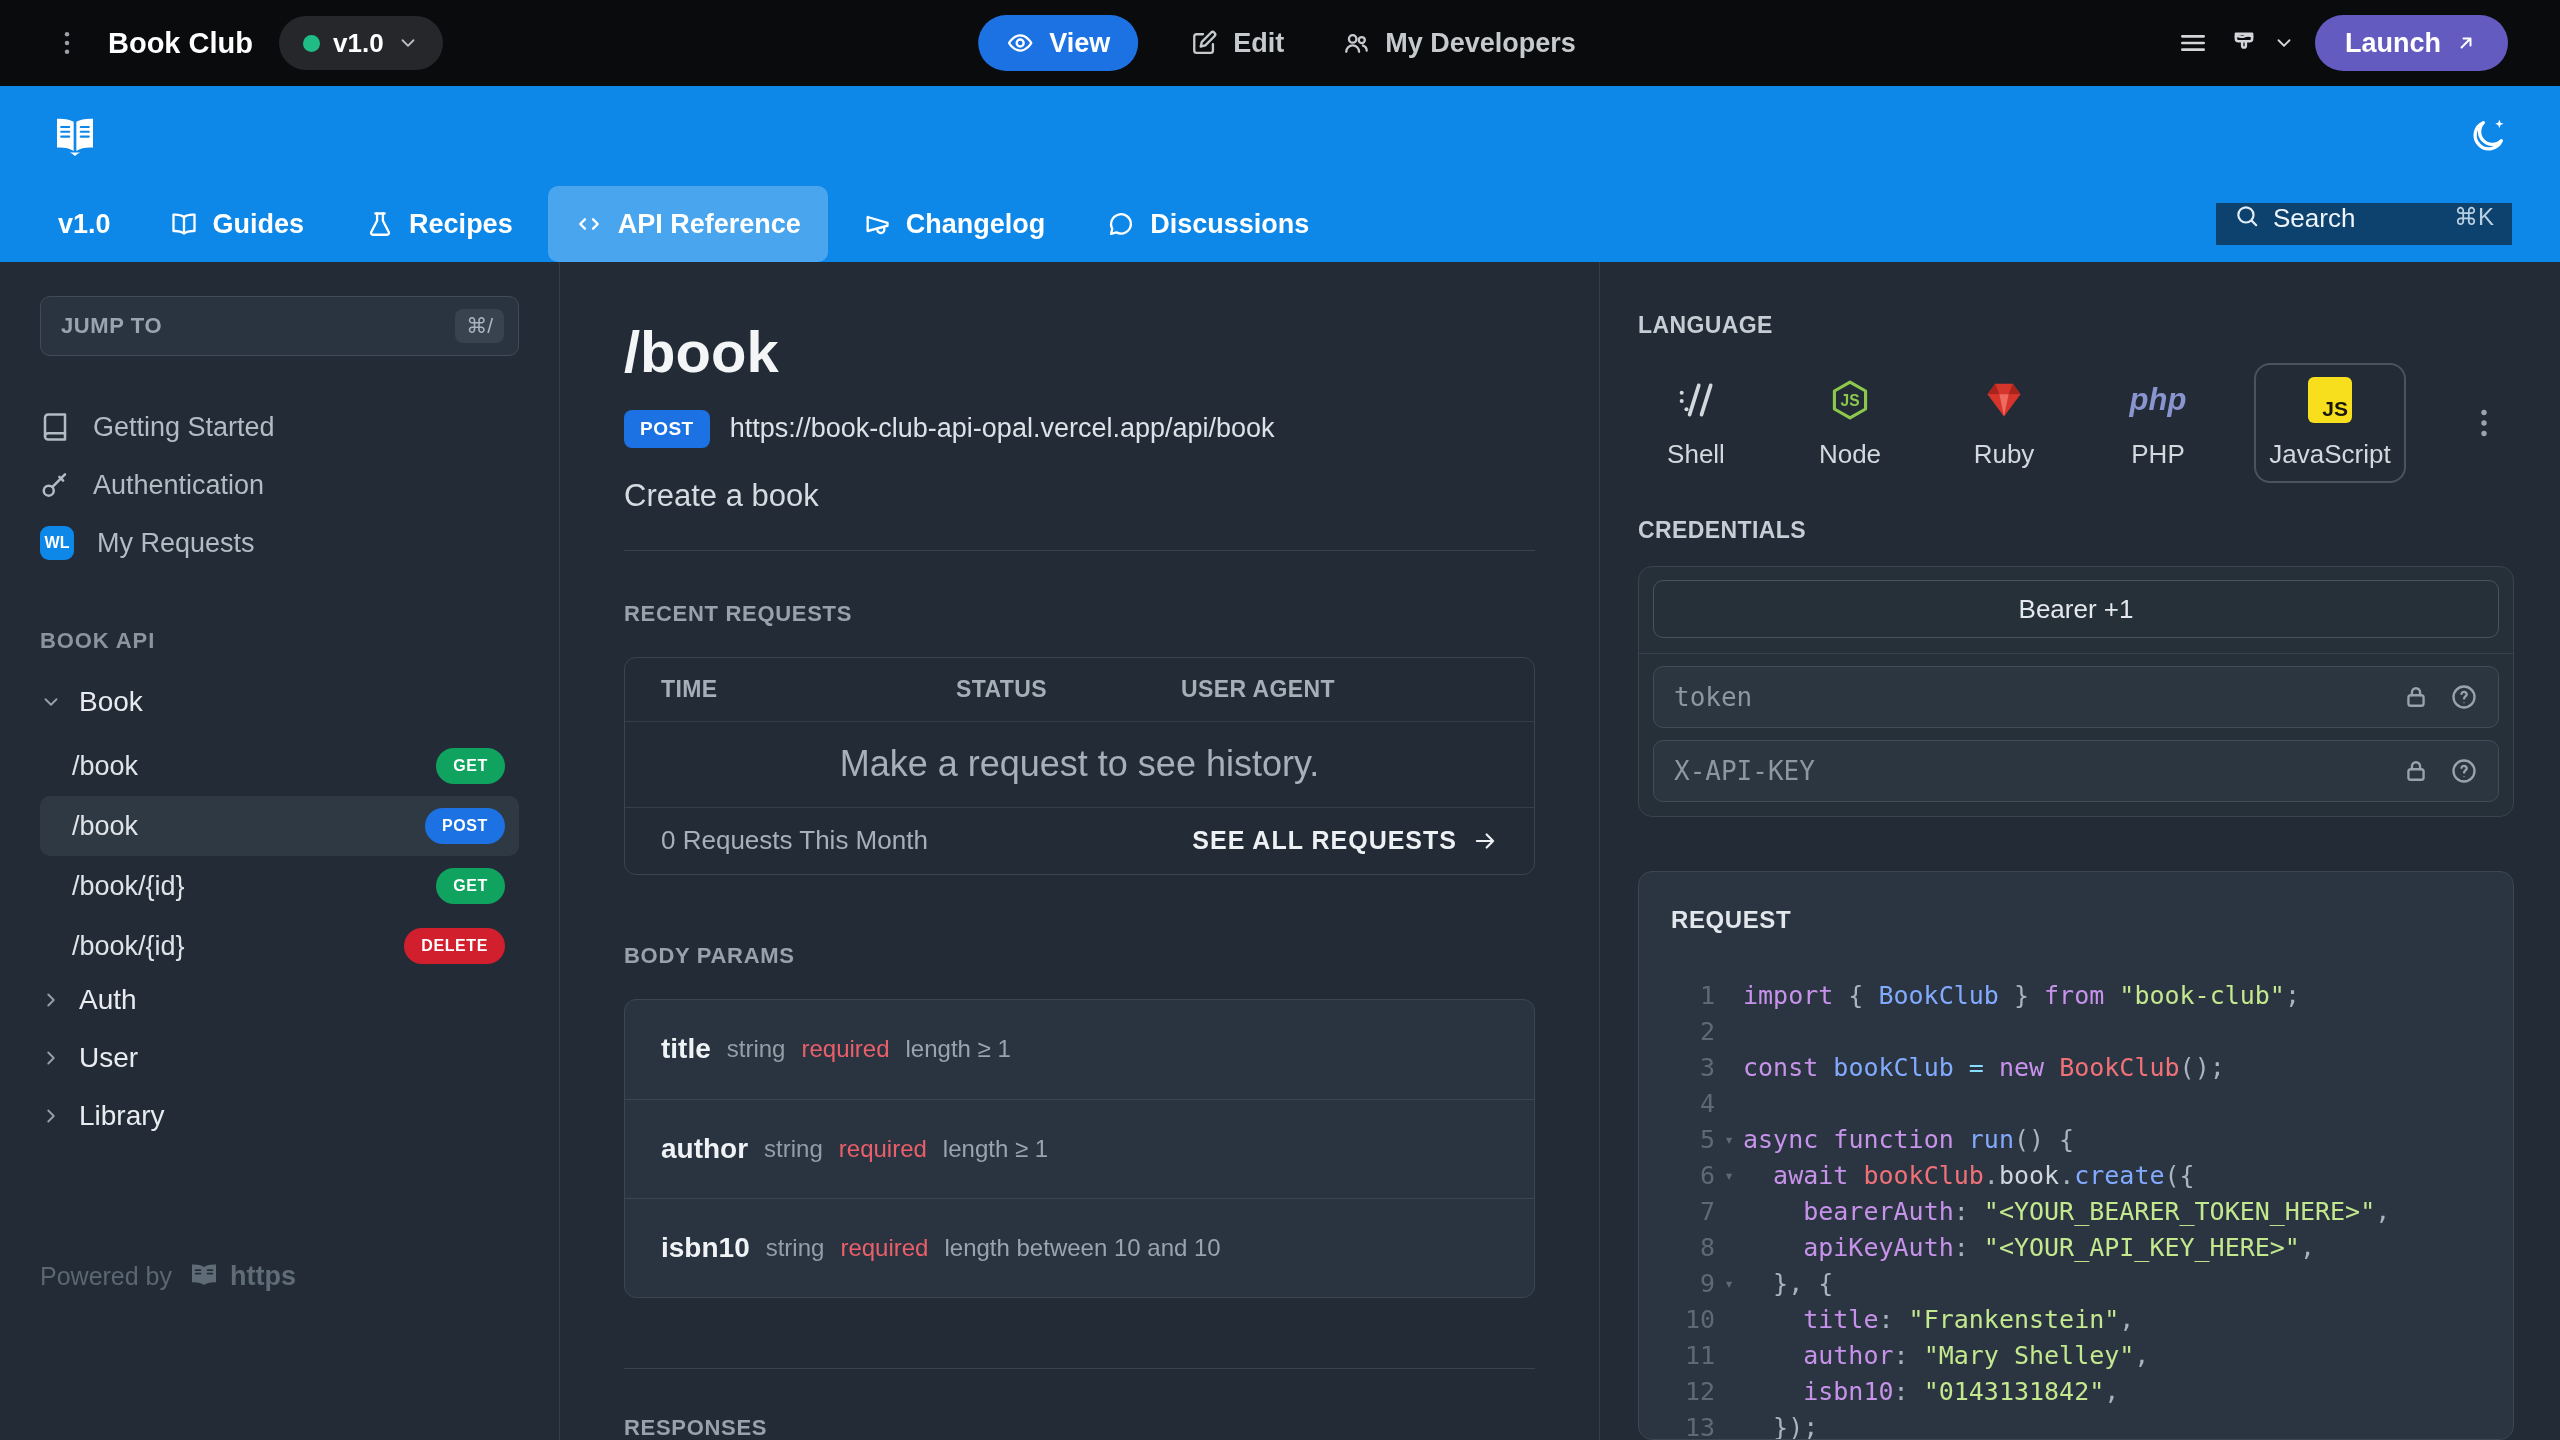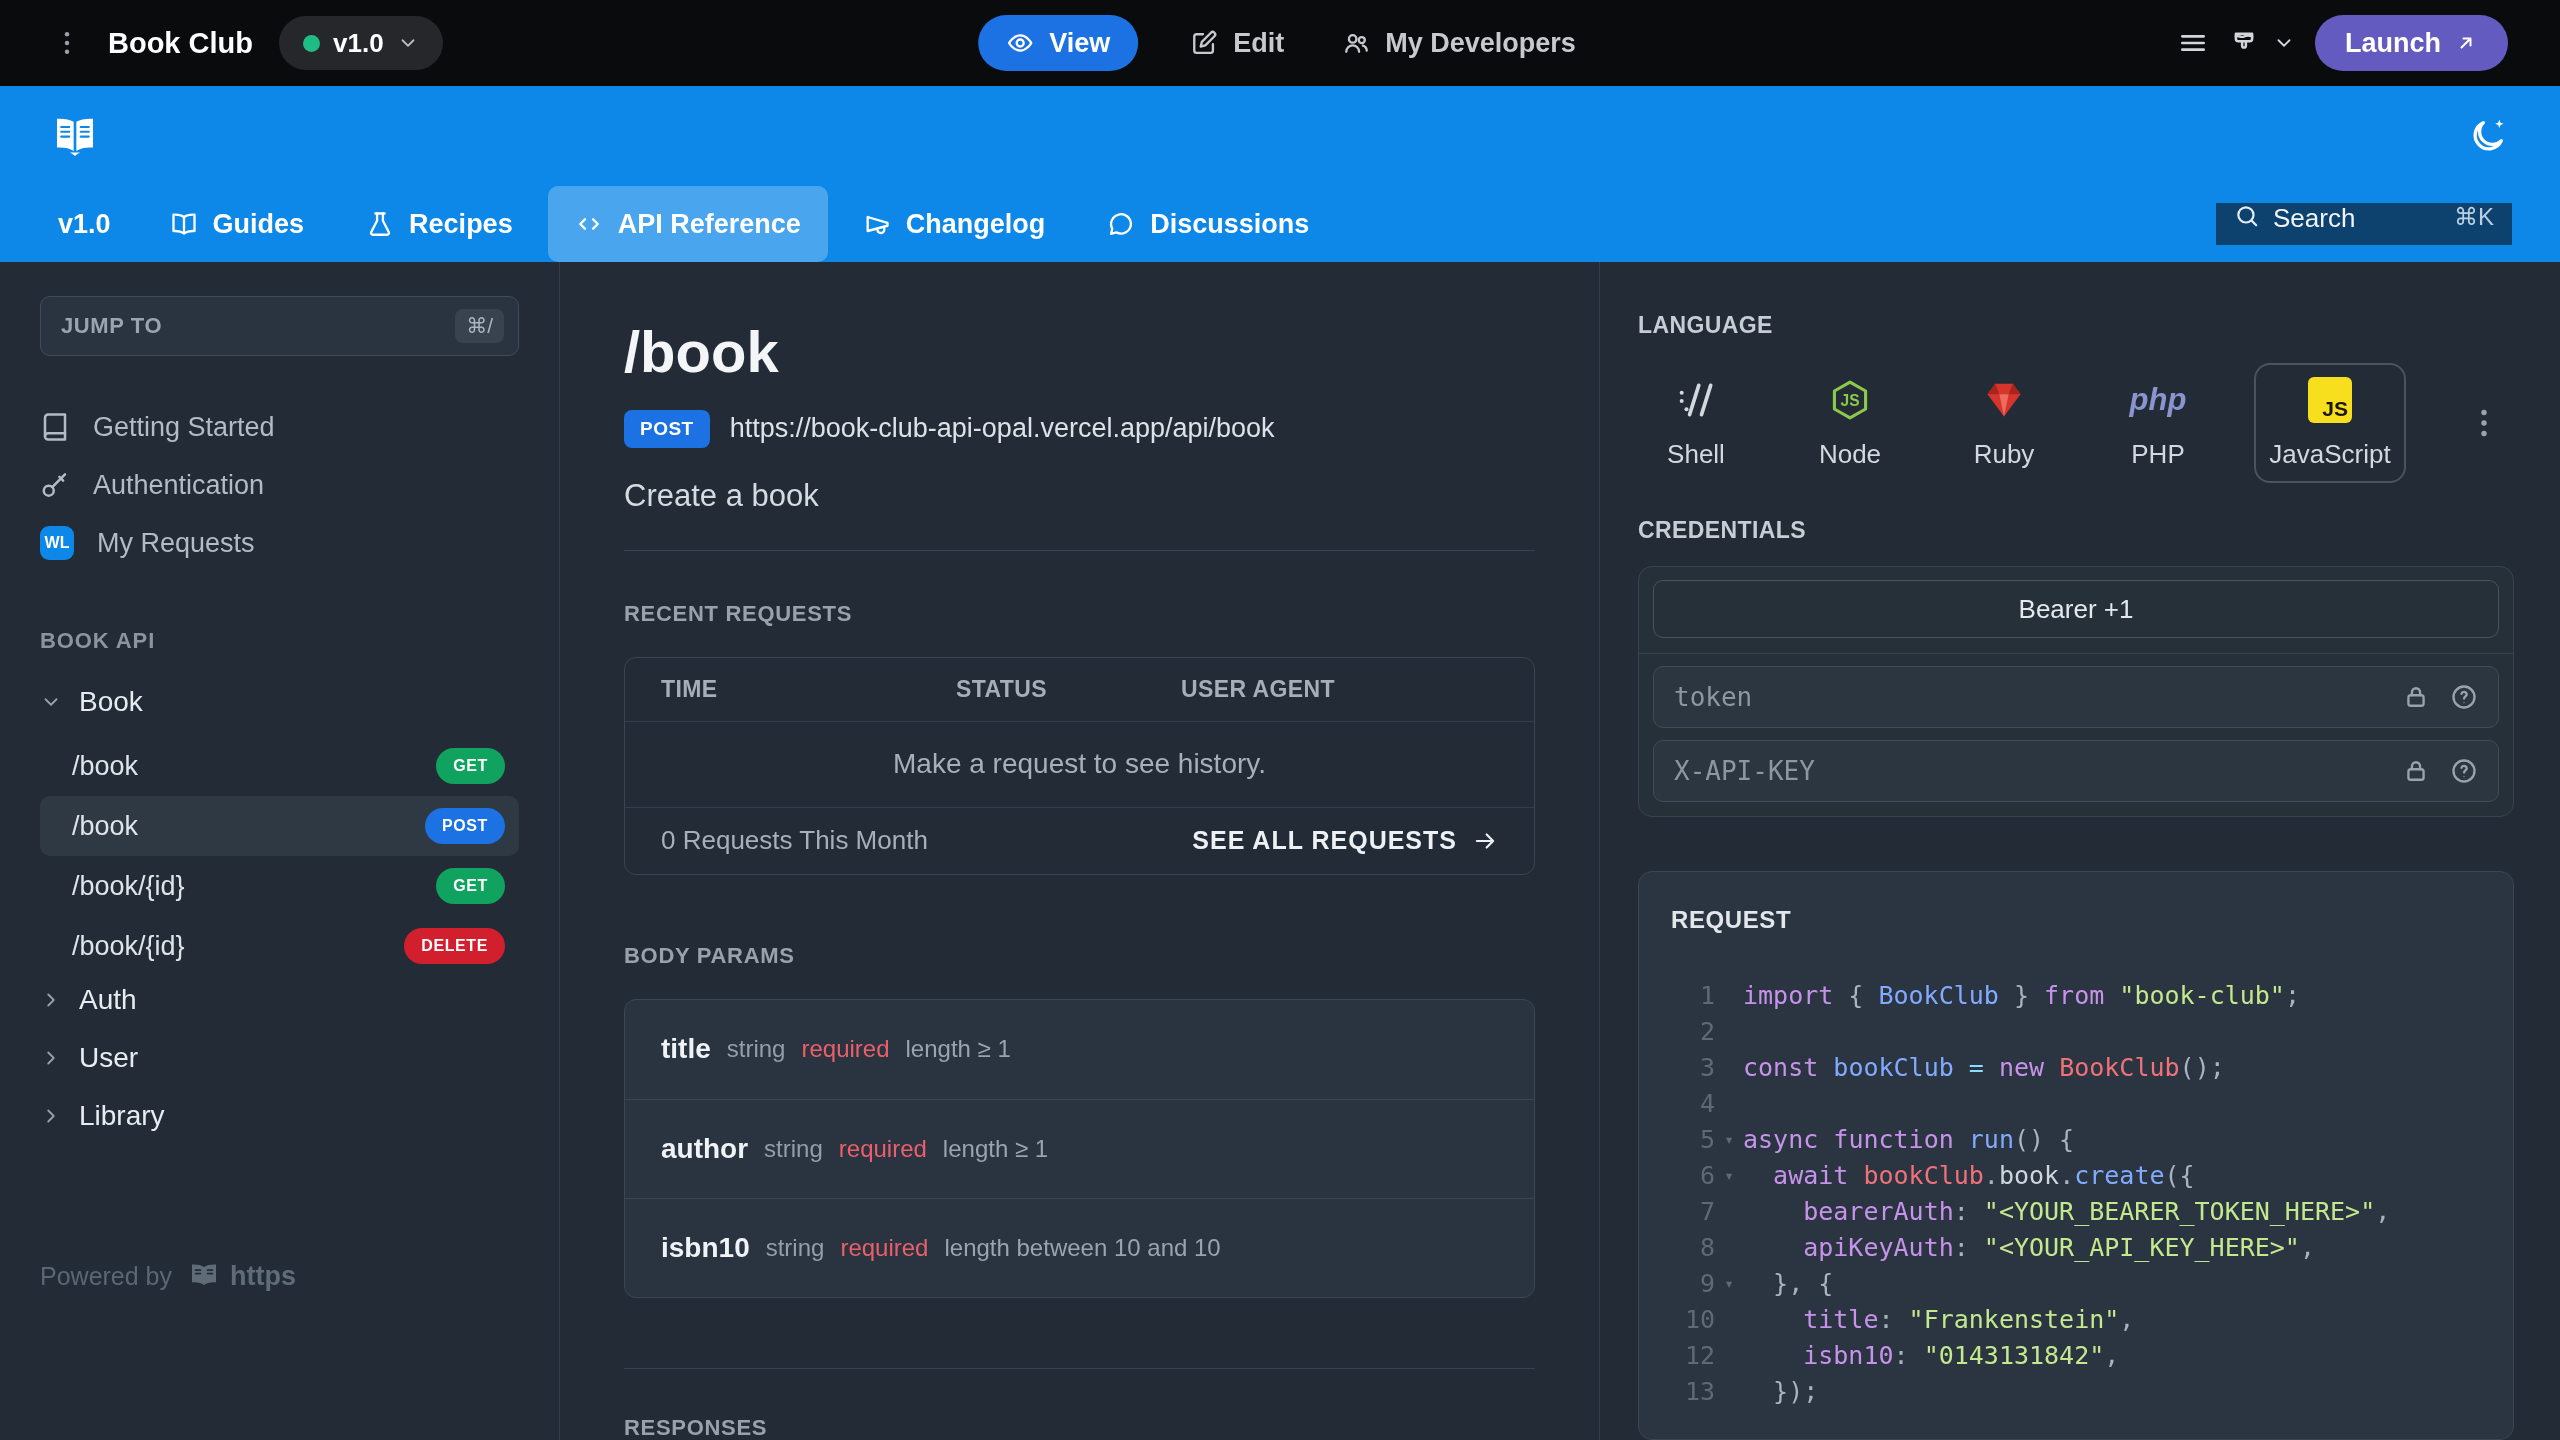--- a/index.html
+++ b/index.html
@@ -81,21 +81,21 @@
     display:flex;align-items:center;padding:0 16px;letter-spacing:.5px;}
   .url-text{font-size:27px;color:#dde2e8;}
   .subtitle{margin-top:30px;font-size:31px;color:#d6dbe1;}
   .hdiv{border:none;border-top:1px solid #39434f;margin:36px 0 0;}
   .mini-label{margin-top:50px;font-size:22px;font-weight:700;color:#98a2ac;letter-spacing:.7px;}
   .req-card{margin-top:30px;border:1px solid #3a4551;border-radius:12px;}
   .req-head{height:64px;display:flex;align-items:center;padding:0 36px;border-bottom:1px solid #343f4b;}
   .req-col{font-size:23px;font-weight:700;color:#a6aeb8;letter-spacing:.4px;}
   .req-col:nth-child(1){flex:0 0 295px;}
   .req-col:nth-child(2){flex:0 0 225px;}
-  .req-empty{height:86px;display:flex;align-items:center;justify-content:center;font-size:28px;color:#a7b0ba;border-bottom:1px solid #343f4b;text-align:right;}
+  .req-empty{height:86px;display:flex;align-items:center;justify-content:center;font-size:36px;color:#a7b0ba;border-bottom:1px solid #343f4b;text-align:right;}
   .req-foot{height:66px;display:flex;align-items:center;justify-content:space-between;padding:0 36px;}
   .req-count{font-size:26px;color:#a7b0ba;}
   .req-seeall{display:flex;align-items:center;gap:15px;font-size:25px;font-weight:700;color:#eef1f4;letter-spacing:1px;cursor:pointer;}
   .params-card{margin-top:30px;border:1px solid #3b4652;border-radius:12px;background:#2a3440;overflow:hidden;}
   .param-row{height:99px;display:flex;align-items:center;gap:16px;padding:0 36px;border-top:1px solid #3b4652;cursor:pointer;}
   .param-row:first-child{border-top:none;}
   .param-name{font-size:28px;font-weight:700;color:#f0f3f6;}
   .param-type{font-size:24px;color:#949ea8;}
   .param-req{font-size:24px;color:var(--required-red,#ea5f6a);}
   .param-con{font-size:24px;color:#9aa4ae;}
@@ -581,20 +581,23 @@
      <span class="cl-code"><span class="tk-pun">    </span><span class="tk-prop">bearerAuth</span><span class="tk-pun">: </span><span class="tk-str">"&lt;YOUR_BEARER_TOKEN_HERE&gt;"</span><span class="tk-pun">,</span></span></div><div class="cl">
      <span class="cl-num">8</span>
      <span class="cl-fold"></span>
      <span class="cl-code"><span class="tk-pun">    </span><span class="tk-prop">apiKeyAuth</span><span class="tk-pun">: </span><span class="tk-str">"&lt;YOUR_API_KEY_HERE&gt;"</span><span class="tk-pun">,</span></span></div><div class="cl">
      <span class="cl-num">9</span>
      <span class="cl-fold">▾</span>
      <span class="cl-code"><span class="tk-pun">  }, {</span></span></div><div class="cl">
      <span class="cl-num">10</span>
      <span class="cl-fold"></span>
      <span class="cl-code"><span class="tk-pun">    </span><span class="tk-prop">title</span><span class="tk-pun">: </span><span class="tk-str">"Frankenstein"</span><span class="tk-pun">,</span></span></div><div class="cl">
+     <span class="cl-num">11</span>
+     <span class="cl-fold"></span>
+     <span class="cl-code"><span class="tk-pun">    </span><span class="tk-prop">author</span><span class="tk-pun">: </span><span class="tk-str">"Mary Shelley"</span><span class="tk-pun">,</span></span></div><div class="cl">
      <span class="cl-num">12</span>
      <span class="cl-fold"></span>
      <span class="cl-code"><span class="tk-pun">    </span><span class="tk-prop">isbn10</span><span class="tk-pun">: </span><span class="tk-str">"0143131842"</span><span class="tk-pun">,</span></span></div><div class="cl">
      <span class="cl-num">13</span>
      <span class="cl-fold"></span>
      <span class="cl-code"><span class="tk-pun">  });</span></span></div></div>
       </div>
     </section>
 
   </div>

